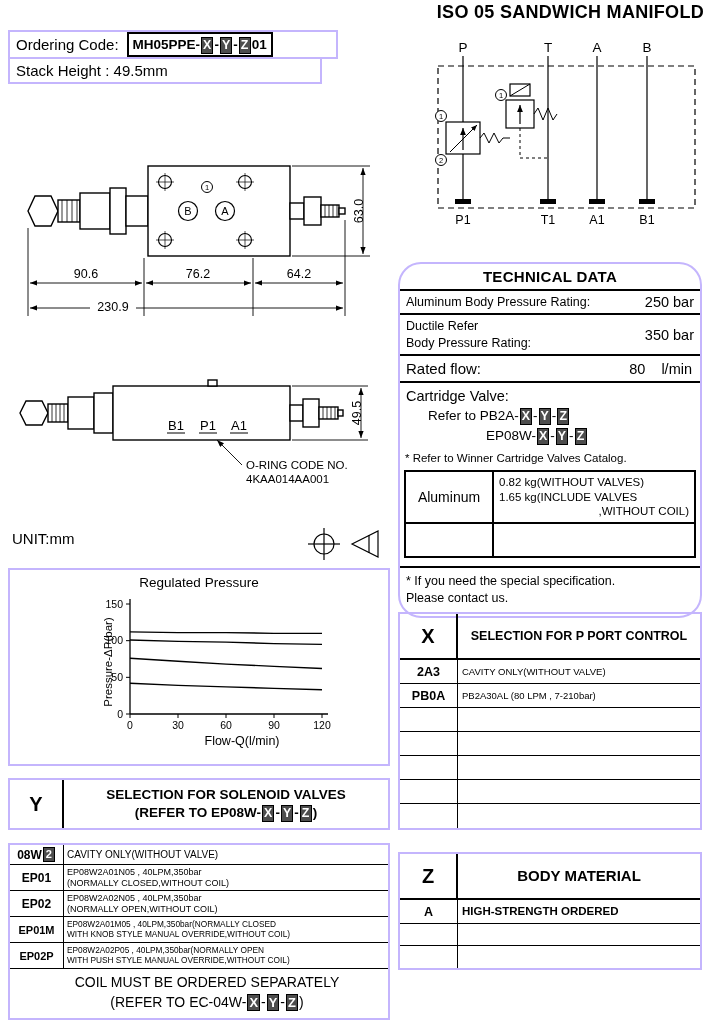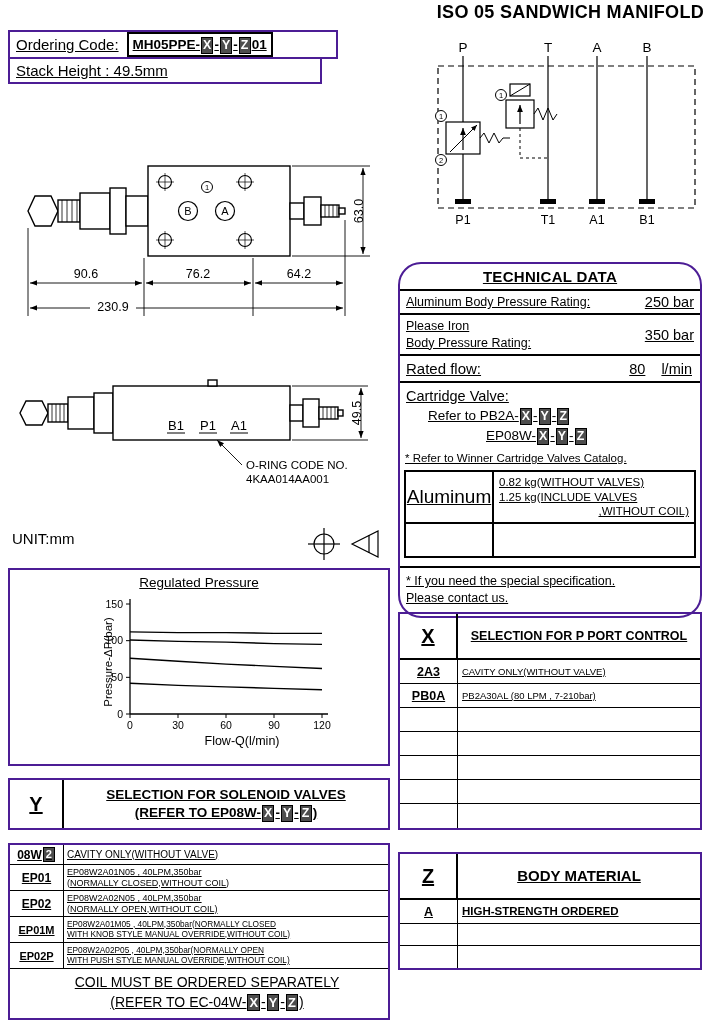--- a/index.html
+++ b/index.html
@@ -1,20 +1,20 @@
 <!DOCTYPE html>
 <html><head>
 <meta charset="utf-8">
 <style>
   *{margin:0;padding:0;box-sizing:border-box;}
   html,body{background:#fff;}
   .sheet{position:relative;width:710px;height:1024px;background:#fff;color:#000;
          font-family:"Liberation Sans",sans-serif;overflow:hidden;}
   .abs{position:absolute;}
-  .b2{border:2px solid #4c1d95;text-decoration:underline;}
+  .b2{border:2px solid #c4b5fd;}
   svg text{font-family:"Liberation Sans",sans-serif;fill:#000;}
 
   .title{top:2px;right:6px;font-size:18px;font-weight:700;letter-spacing:.3px;}
 
   .order-box{left:8px;top:30px;width:330px;height:29px;display:flex;align-items:center;padding:0 6px;font-size:15px;}
   .code-pill{border:2px solid #000;margin-left:8px;padding:0 4px;font-weight:700;font-size:13.5px;line-height:21px;white-space:nowrap;}
   .stack-box{left:8px;top:57px;width:314px;height:27px;display:flex;align-items:center;padding:0 6px;font-size:15px;}
 
   .ph{display:inline-block;background:#4d4d4d;color:#fff;border:1px solid #000;min-width:12px;
       text-align:center;padding:0 1px;margin:0 1px;font-weight:700;font-size:.92em;line-height:1.18;}
@@ -36,21 +36,21 @@
   .td-row{display:flex;justify-content:space-between;align-items:center;padding:3px 6px;border-bottom:2px solid #000;}
   .td-row .lab{font-size:12.5px;line-height:1.3;}
   .td-row .val{font-size:14.5px;white-space:nowrap;}
   .td-row.rated .lab{font-size:15px;}
   .valgrp{display:flex;gap:16px;font-size:14.5px;padding-right:2px;}
   .cart{padding:4px 6px 2px;font-size:14.5px;line-height:1.3;}
   .cart .ref{padding-left:22px;font-size:13.5px;line-height:1.5;}
   .cart .ref2{padding-left:80px;}
   .note{font-size:11.5px;padding:3px 5px 4px;}
   .wt{margin:2px 4px 8px;border:2px solid #000;display:grid;grid-template-columns:88px 1fr;}
-  .wt .mat{border-right:2px solid #000;display:flex;align-items:center;justify-content:center;font-size:19px;}
+  .wt .mat{border-right:2px solid #000;display:flex;align-items:center;justify-content:center;font-size:14px;}
   .wt .det{font-size:11.5px;padding:3px 5px;line-height:1.3;}
   .wt .bb{border-bottom:2px solid #000;}
   .wt .empty{height:32px;}
   .wt .r{text-align:right;}
   .note2{border-top:2px solid #000;font-size:12.5px;padding:5px 6px 9px;line-height:1.35;}
 
   .sel-head{display:grid;grid-template-columns:58px 1fr;border-bottom:2px solid #000;height:46px;}
   .sel-head .k{font-size:20px;font-weight:700;display:flex;align-items:center;justify-content:center;border-right:2px solid #000;}
   .sel-head .t{display:flex;flex-direction:column;align-items:center;justify-content:center;font-weight:700;font-size:12.5px;text-align:center;line-height:1.3;padding:0 4px;}
   .sel-row{display:grid;grid-template-columns:58px 1fr;border-bottom:1.5px solid #000;height:24px;}
@@ -303,21 +303,21 @@
   </div>
 
   <div class="abs b2 td-box">
     <div class="td-title">TECHNICAL DATA</div>
     <div class="td-row">
       <div class="lab">Aluminum Body Pressure Rating:</div>
       <div class="val">250 bar</div>
     </div>
     <div class="td-row">
       <div class="lab">
-        <div>Please Iron</div>
+        <div>Ductile Refer</div>
         <div>Body Pressure Rating:</div>
       </div>
       <div class="val">350 bar</div>
     </div>
     <div class="td-row rated">
       <div class="lab">Rated flow:</div>
       <div class="valgrp">
         <span>80</span>
         <span>l/min</span>
       </div>
@@ -325,21 +325,21 @@
     <div class="cart">
       <div>Cartridge Valve:</div>
       <div class="ref"><span>Refer to PB2A-</span><span class="ph">X</span><span>-</span><span class="ph">Y</span><span>-</span><span class="ph">Z</span></div>
       <div class="ref ref2"><span>EP08W-</span><span class="ph">X</span><span>-</span><span class="ph">Y</span><span>-</span><span class="ph">Z</span></div>
     </div>
     <div class="note">* Refer to Winner Cartridge Valves Catalog.</div>
     <div class="wt">
       <div class="mat bb">Aluminum</div>
       <div class="det bb">
         <div>0.82 kg(WITHOUT VALVES)</div>
-        <div>1.25 kg(INCLUDE VALVES</div>
+        <div>1.65 kg(INCLUDE VALVES</div>
         <div class="r">,WITHOUT COIL)</div>
       </div>
       <div class="mat empty"></div>
       <div class="det empty"></div>
     </div>
     <div class="note2">
       <div>* If you need the special specification.</div>
       <div>Please contact us.</div>
     </div>
   </div>

